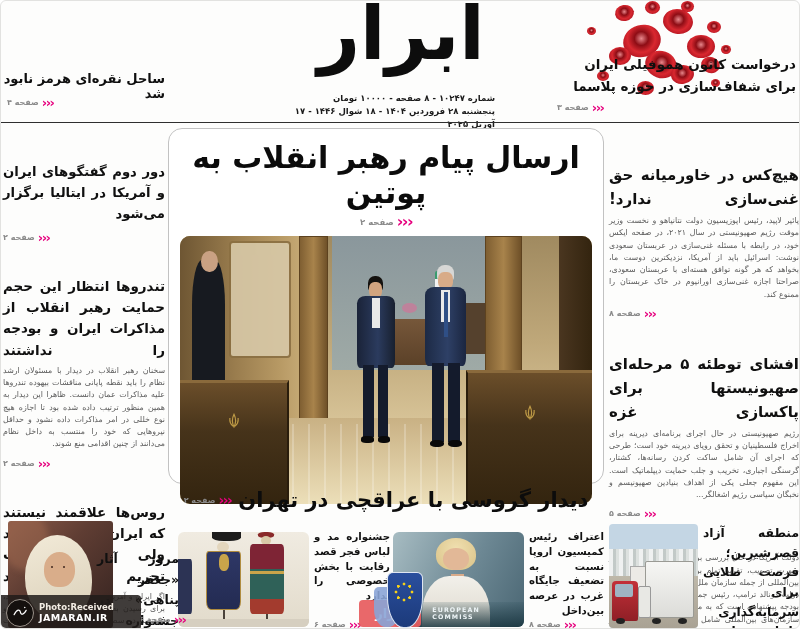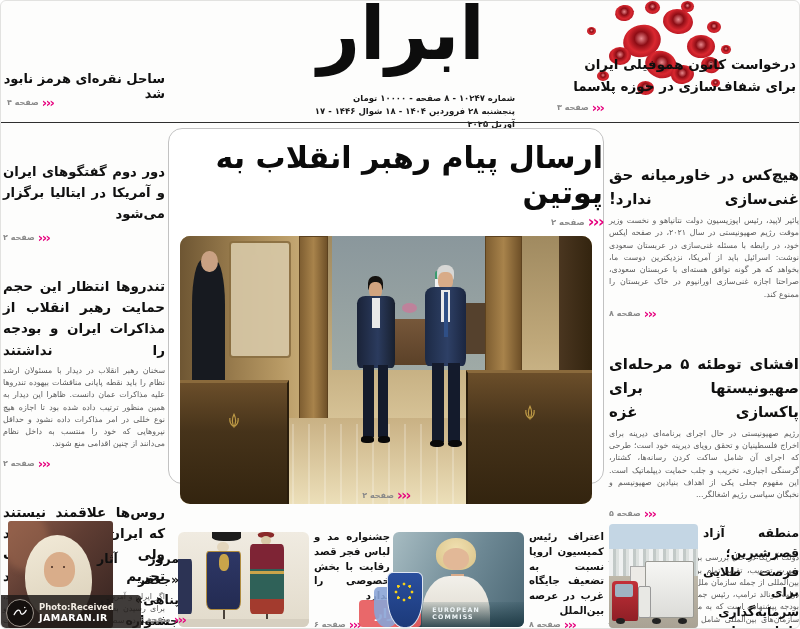--- a/index.html
+++ b/index.html
@@ -1,21 +1,21 @@
 <!DOCTYPE html>
 <html lang="fa" dir="rtl"><head>
 <meta charset="utf-8">
 <style>
   html,body{margin:0;padding:0;background:#ffffff;}
   .page{position:relative;width:800px;height:629px;background:#fdfdfc;overflow:hidden;
         font-family:"DejaVu Sans",sans-serif;direction:rtl;border:1px solid #e2e2e0;border-radius:6px;box-sizing:border-box;}
   
   .masthead{position:absolute;top:-14px;left:282px;width:236px;text-align:center;
             font-size:74px;font-weight:bold;color:#0d0d0d;line-height:1.25;letter-spacing:-2px;}
-  .masthead-meta{position:absolute;top:91px;left:292px;width:222px;font-size:8.5px;font-weight:bold;
+  .masthead-meta{position:absolute;top:91px;left:272px;width:222px;font-size:8.5px;font-weight:bold;
                  color:#1b1b1b;text-align:right;line-height:1.55;}
   
   .badge{display:inline-flex;direction:rtl;align-items:center;gap:3px;white-space:nowrap;}
   .chev{color:#e6017e;font-weight:bold;font-size:13px;letter-spacing:-1.5px;line-height:1;font-style:normal;}
   .pg{color:#8a8a8a;font-size:8px;font-weight:bold;}
   .badge.lg .chev{font-size:16px;} .badge.lg .pg{font-size:8.5px;}
   .badge.md .chev{font-size:14px;}
   
   .blood{position:absolute;left:582px;top:0;width:150px;height:106px;}
   .cell{position:absolute;border-radius:50%;
@@ -31,21 +31,21 @@
   .col-left{position:absolute;left:0;top:131px;width:164px;padding-left:2px;box-sizing:border-box;}
   .col-right{position:absolute;left:608px;top:132px;width:190px;}
   .article{margin-bottom:7px;margin-top:30px;}
   .a-title{font-size:13.2px;font-weight:bold;color:#101010;line-height:1.58;
            text-align:justify;text-align-last:justify;}
   .col-right .a-title{font-size:15px;line-height:1.6;}
   .a-body{margin-top:4px;font-size:7.9px;color:#5a5a5a;line-height:1.55;text-align:justify;}
   .badge-row{margin-top:2px;text-align:left;}
   
   .lead-box{position:absolute;left:167px;top:127px;width:436px;height:356px;background:#fff;
-            border:1px solid #c2c2c2;border-radius:14px;box-sizing:border-box;text-align:right;}
+            border:1px solid #c2c2c2;border-radius:14px;box-sizing:border-box;text-align:center;}
   .lead-headline{margin-top:11px;font-size:30px;font-weight:bold;color:#0b0b0b;letter-spacing:-0.5px;}
   .lead-badge{margin-top:2px;}
   .lead-photo{position:relative;width:412px;height:268px;margin:5px auto 0;border-radius:10px;
               overflow:hidden;direction:ltr;background:#c2ab7e;}
   .abs{position:absolute;}
   
   .p-bg{inset:0;background:linear-gradient(180deg,#a08a60 0%,#bfa87a 40%,#d6c296 68%,#e6d8b2 100%);}
   .p-backwall{left:37%;top:0;width:41%;height:50%;background:linear-gradient(#8a979c,#9faaa6);}
   .p-table{left:46%;top:31%;width:22%;height:17%;background:linear-gradient(#76573a,#5b4128);border-radius:3px 3px 0 0;}
   .p-chair{background:#55412d;border-radius:2px;}
@@ -322,20 +322,21 @@
           <path d="M6.5 8 C6 13 8 17 11 19"></path>
                 <path d="M17.5 8 C18 13 16 17 13 19"></path>
               </g>
             </svg>
         </span>
       </div>
     </div>
   </div>
 
   <div class="grossi">
+    <span class="grossi-hl">دیدار گروسی با عراقچی در تهران</span>
     <span class="badge md">
       <b class="chev">‹‹‹</b>
       <span class="pg">صفحه ۲</span>
       </span>
   </div>
 
   <div class="bmid">
     <div class="mini-photo fash-photo">
       <div class="abs f-rack"></div>
       <div class="abs f-m3"></div>
@@ -366,21 +367,21 @@
 
     <div class="mini-photo von-photo">
       <div class="abs v-hair"></div>
       <div class="abs v-face"></div>
       <div class="abs v-neck"></div>
       <div class="abs v-body"></div>
       <div class="abs v-band"></div>
       <span class="v-caption">EUROPEAN COMMISS</span>
     </div>
     <div class="von-text">
-      <div class="small-title">اعتراف رئیس کمیسیون اروپا نسبت به تضعیف جایگاه غرب در عرصه بین‌الملل</div>
+      <div class="small-title">اعتراف رئیس کمیسیون اروپا نسبت به تضعیف جایگاه غرب در عرصه بین‌داخل</div>
     </div>
     <span class="badge von-badge">
       <b class="chev">‹‹‹</b>
       <span class="pg">صفحه ۸</span>
       </span>
   </div>
 
   <div class="truck-card">
     <div class="truck-text">
       <div class="truck-title">منطقه آزاد قصرشیرین؛ فرصت طلایی برای سرمایه‌گذاری داخلی و خارجی</div>

